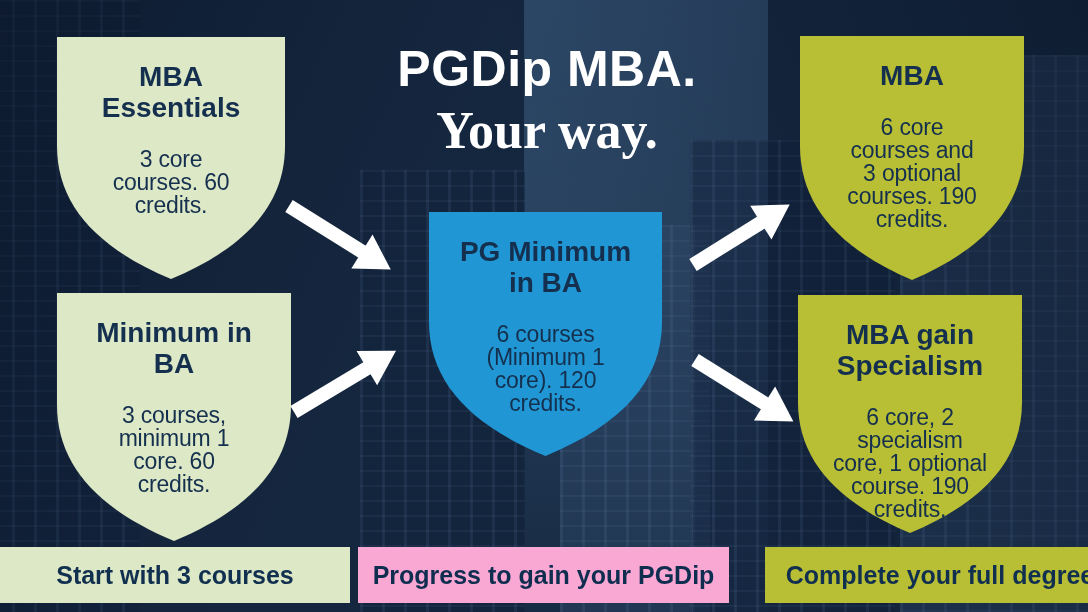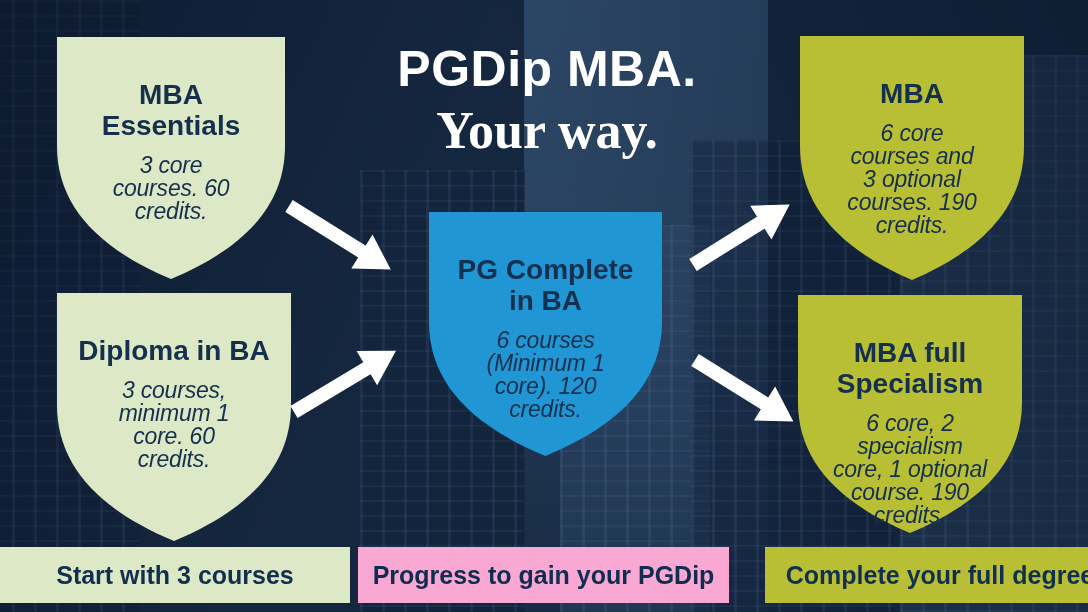--- a/index.html
+++ b/index.html
@@ -35,22 +35,22 @@
   .shield{position:absolute;}
   .shield svg{position:absolute;left:0;top:0;width:100%;height:100%;display:block;}
   .shield.pale path{fill:#dde8c6;}
   .shield.blue path{fill:#2097d4;}
   .shield.olive path{fill:#b9bf35;}
   .shield-text{
     position:absolute;left:8%;top:0;width:84%;height:78%;
     display:flex;flex-direction:column;align-items:center;justify-content:flex-start;
     padding-top:24px;box-sizing:border-box;text-align:center;color:#14304e;
   }
-  .shield-title{font-weight:700;font-size:28px;line-height:31px;white-space:pre-line;margin-top:18px;}
-  .shield-body{font-size:23px;line-height:23px;margin-top:13px;white-space:pre-line;letter-spacing:-0.2px;font-style:italic;}
+  .shield-title{font-weight:700;font-size:28px;line-height:31px;white-space:pre-line;}
+  .shield-body{font-size:23px;line-height:23px;margin-top:25px;white-space:pre-line;letter-spacing:-0.2px;}
   
   .arrow{position:absolute;height:40px;transform-origin:0 50%;}
   .arrow-shaft{position:absolute;left:0;top:13px;height:14px;width:calc(100% - 30px);background:#ffffff;}
   .arrow-head{
     position:absolute;right:0;top:0;width:0;height:0;
     border-top:20px solid transparent;border-bottom:20px solid transparent;border-left:34px solid #ffffff;
   }
   
   .fbar{
     position:absolute;top:547px;height:56px;
@@ -90,34 +90,34 @@
 courses. 60
 credits.</div>
     </div>
   </div>
 
   <div class="shield pale" style="left:57px;top:293px;width:234px;height:248px;">
     <svg viewBox="0 0 228 244" preserveAspectRatio="none">
       <path d="M0 0 L228 0 L228 110 C228 168 190 212 114 244 C38 212 0 168 0 110 Z"></path>
     </svg>
     <div class="shield-text">
-      <div class="shield-title">Diploma in BA</div>
+      <div class="shield-title">Minimum in BA</div>
       <div class="shield-body">3 courses,
 minimum 1
 core. 60
 credits.</div>
     </div>
   </div>
 
   <div class="shield blue" style="left:429px;top:212px;width:233px;height:244px;">
     <svg viewBox="0 0 228 244" preserveAspectRatio="none">
       <path d="M0 0 L228 0 L228 110 C228 168 190 212 114 244 C38 212 0 168 0 110 Z"></path>
     </svg>
     <div class="shield-text">
-      <div class="shield-title">PG Complete
+      <div class="shield-title">PG Minimum
 in BA</div>
       <div class="shield-body">6 courses
 (Minimum 1
 core). 120
 credits.</div>
     </div>
   </div>
 
   <div class="shield olive" style="left:800px;top:36px;width:224px;height:244px;">
     <svg viewBox="0 0 228 244" preserveAspectRatio="none">
@@ -131,21 +131,21 @@
 courses. 190
 credits.</div>
     </div>
   </div>
 
   <div class="shield olive" style="left:798px;top:295px;width:224px;height:238px;">
     <svg viewBox="0 0 228 244" preserveAspectRatio="none">
       <path d="M0 0 L228 0 L228 110 C228 168 190 212 114 244 C38 212 0 168 0 110 Z"></path>
     </svg>
     <div class="shield-text">
-      <div class="shield-title">MBA full
+      <div class="shield-title">MBA gain
 Specialism</div>
       <div class="shield-body">6 core, 2
 specialism
 core, 1 optional
 course. 190
 credits.</div>
     </div>
   </div>
 
   <div class="arrow" style="left:289px;top:186px;width:120px;transform:rotate(32deg);">

